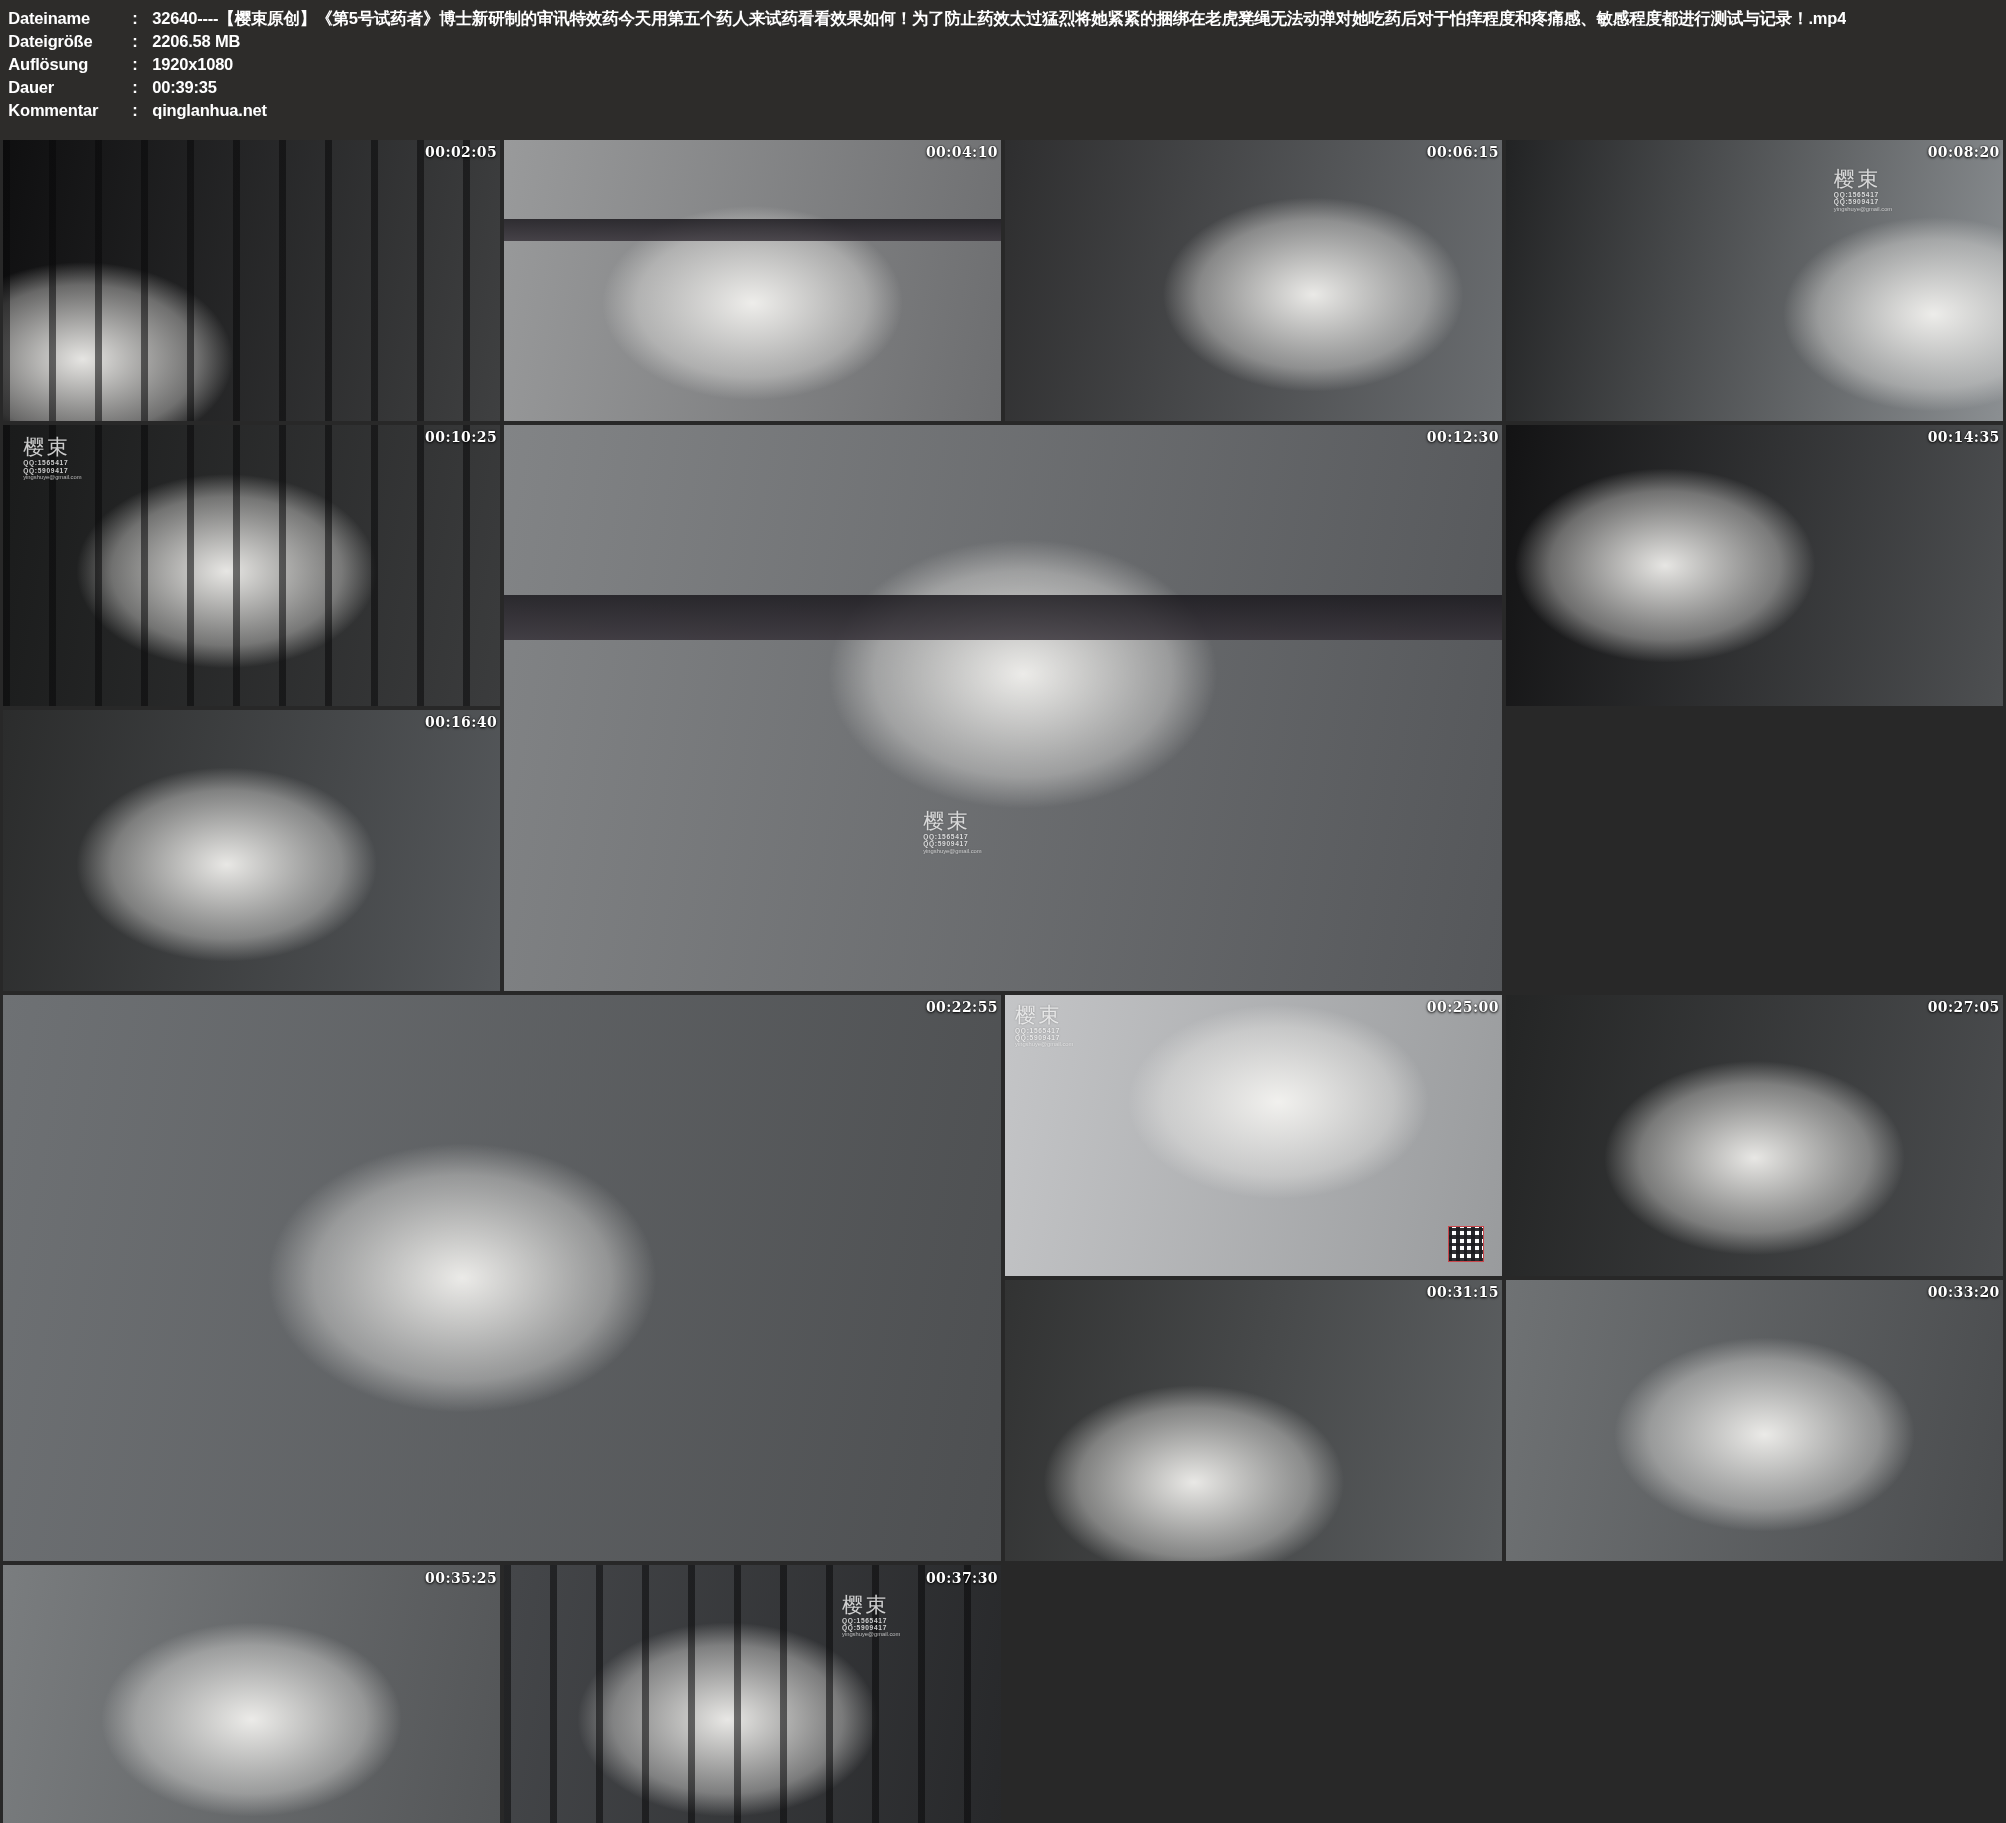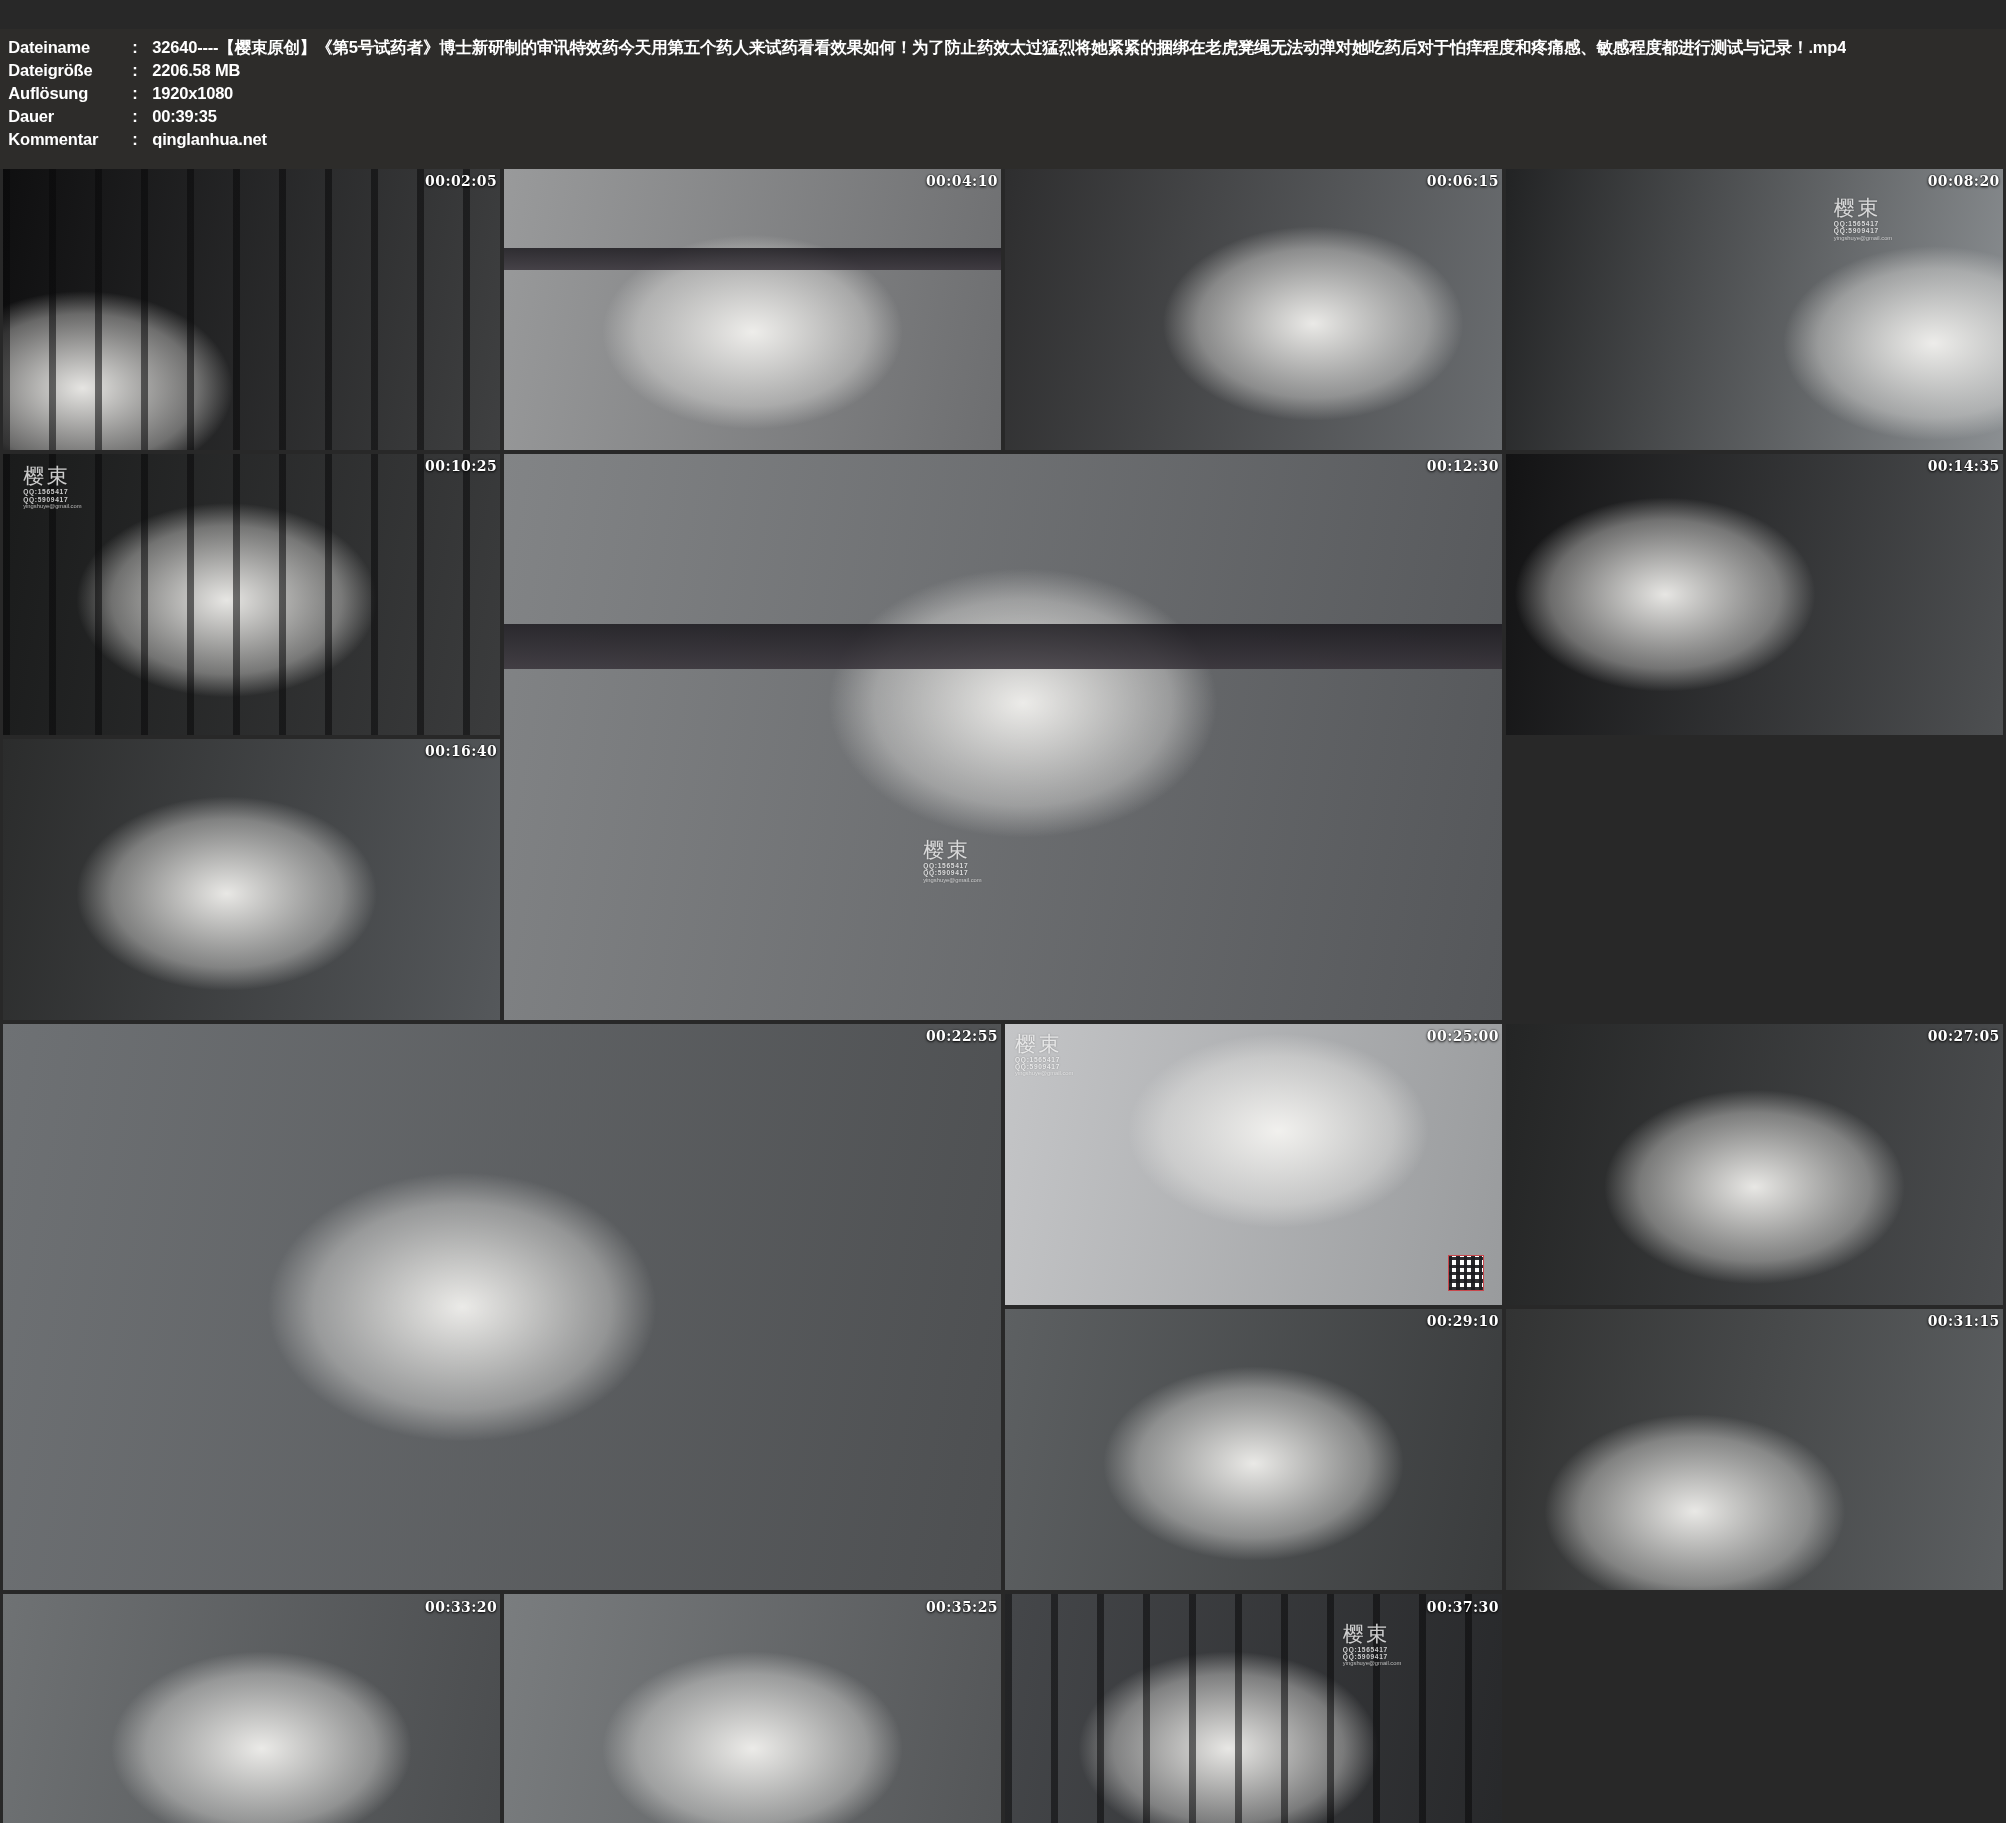--- a/index.html
+++ b/index.html
@@ -15,21 +15,20 @@
     background:var(--sheet-bg);
     font-family:"Liberation Sans",sans-serif;
   }
   .sheet{width:2006px;height:1823px;position:relative;}
 
   
   .meta{
     height:140px;box-sizing:border-box;
     background:var(--header-bg);
     padding:6.6px 0 0 8.3px;
-    margin-top:29px;
   }
   .mrow{
     display:flex;white-space:nowrap;
     font-weight:bold;font-size:16.5px;line-height:23px;
     color:#fff;letter-spacing:-0.2px;
   }
   .mlabel{width:124px;flex:0 0 auto;}
   .msep{width:20px;flex:0 0 auto;}
   .mvalue{flex:0 1 auto;overflow:hidden;}
 
@@ -187,24 +186,20 @@
       <div class="qq">QQ:5909417</div>
       <div class="mail">yingshuye@gmail.com</div>
     </div>
     <div class="qr"></div>
     <span class="ts">00:25:00</span>
   </div>
       <div class="thumb" style="--c1: #242525; --c2: #4b4d4f; --bx: 50%; --by: 58%;">
 
     <span class="ts">00:27:05</span>
   </div>
-      <div class="thumb" style="--c1: #5d6062; --c2: #3a3c3d; --bx: 50%; --by: 55%;">
-
-    <span class="ts">00:29:10</span>
-  </div>
       <div class="thumb" style="--c1: #323333; --c2: #5c5f61; --bx: 38%; --by: 72%;">
 
     <span class="ts">00:31:15</span>
   </div>
       <div class="thumb" style="--c1: #6f7274; --c2: #4a4c4e; --bx: 52%; --by: 55%;">
 
     <span class="ts">00:33:20</span>
   </div>
       <div class="thumb" style="--c1: #7a7d7f; --c2: #535557; --bx: 50%; --by: 55%;">
 

